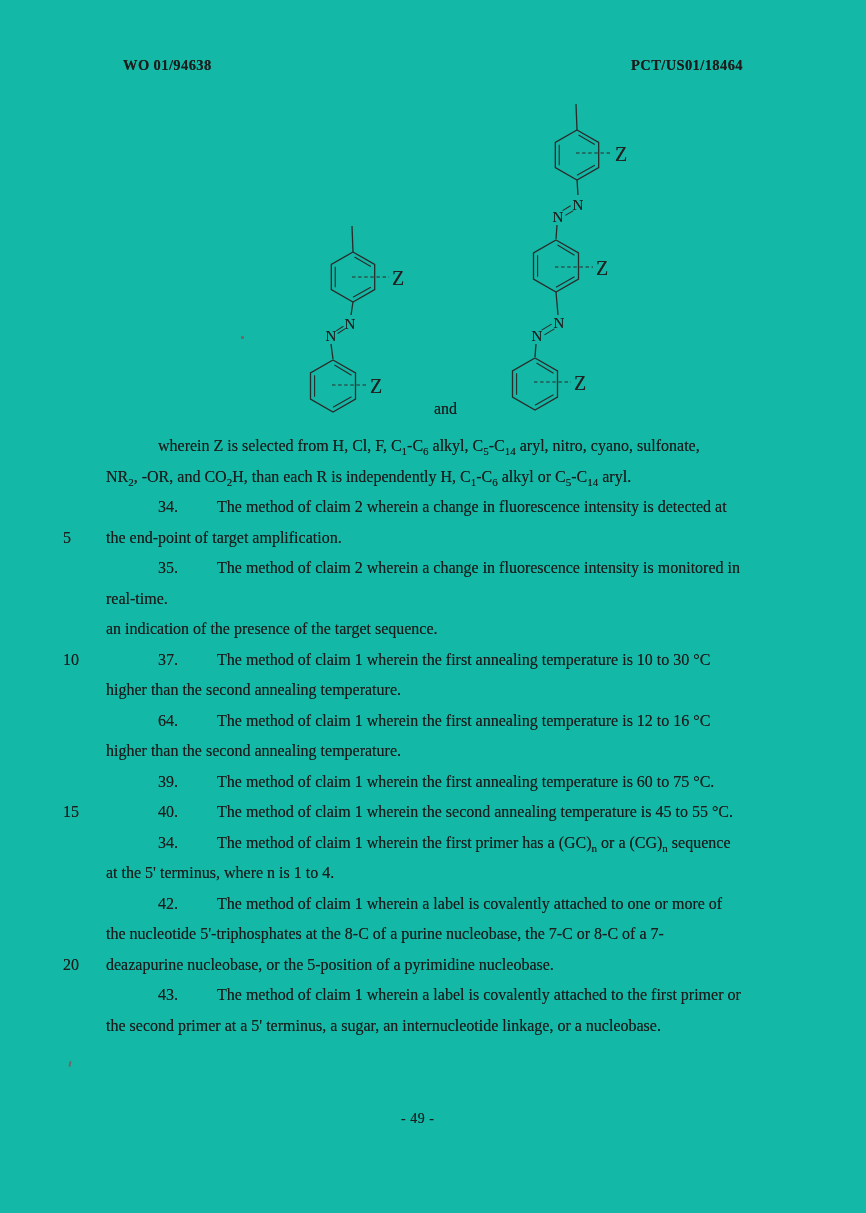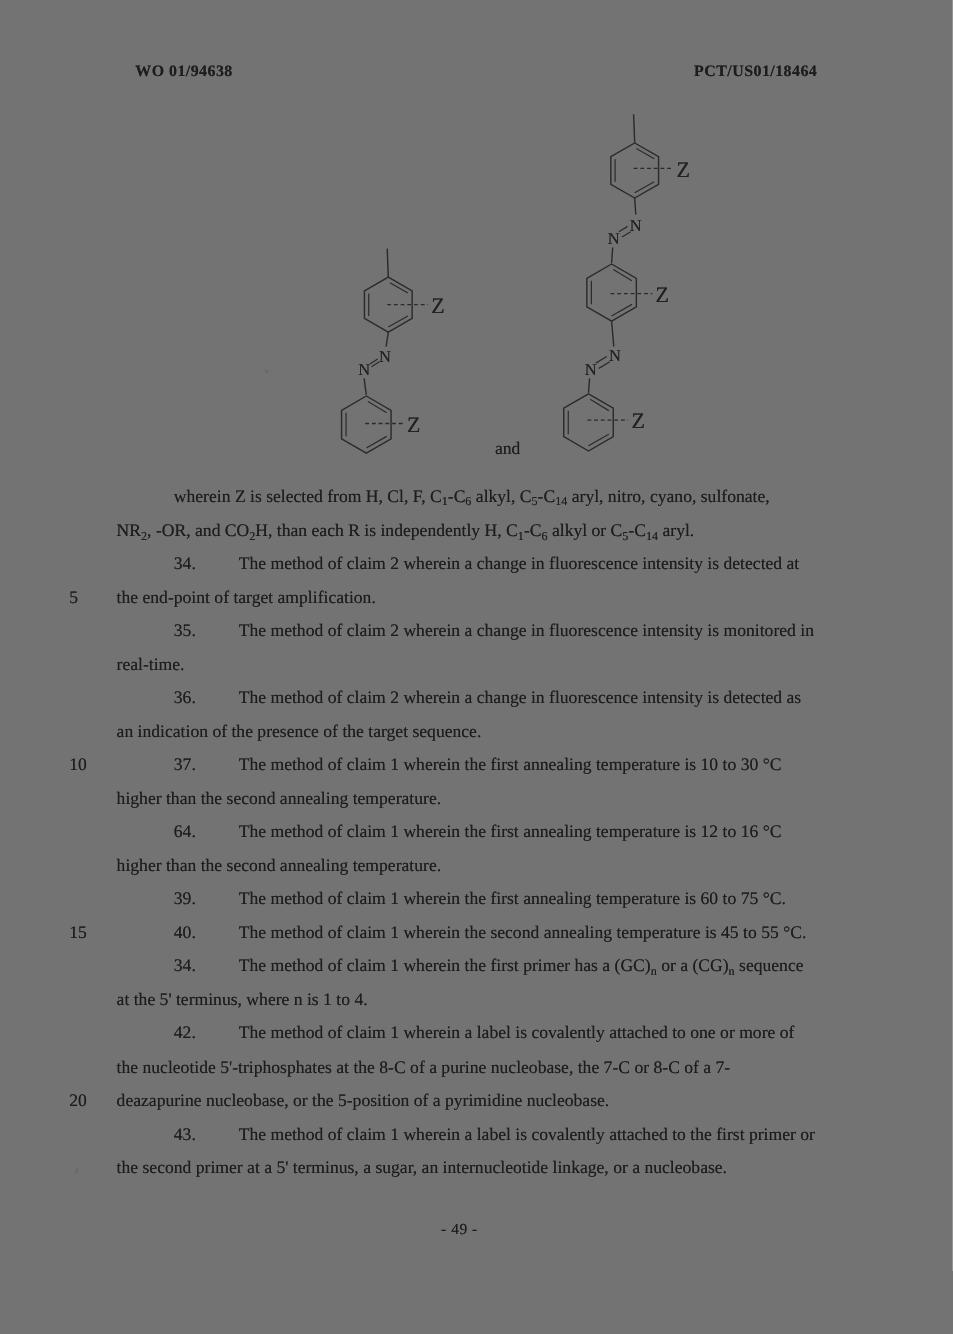--- a/index.html
+++ b/index.html
@@ -1,29 +1,29 @@
 <!DOCTYPE html>
 <html><head>
 <meta charset="utf-8">
 <style>
   html,body{margin:0;padding:0;}
   body{background:#ffffff;}
-  .page{position:relative;width:866px;height:1213px;background:#737373;overflow:hidden;
+  .page{position:relative;width:866px;height:1213px;background:#14b8a6;overflow:hidden;
         font-family:"Liberation Serif","DejaVu Serif",serif;color:#1d1d1d;
         text-shadow:0 0 0.35px rgba(20,20,20,0.65);}
   .hdr{position:absolute;top:57px;font-size:14.5px;font-weight:bold;letter-spacing:0.4px;white-space:nowrap;}
   .hdr-left{left:123px;}
   .hdr-right{left:631px;}
   .claims{position:absolute;left:106px;top:430px;width:690px;font-size:16px;}
-  .line{position:relative;height:30.5px;line-height:43px;white-space:nowrap;}
+  .line{position:relative;height:30.5px;line-height:32px;white-space:nowrap;}
   .line.ind{padding-left:52px;}
   .ln{position:absolute;left:-43px;top:0;width:34px;text-align:left;}
   .cnum{display:inline-block;width:59px;}
   .sb{font-size:11px;vertical-align:-3.5px;letter-spacing:0;}
-  .figure-and{position:absolute;left:450px;top:400px;font-size:16px;}
+  .figure-and{position:absolute;left:434px;top:400px;font-size:16px;}
   .footer{position:absolute;left:401px;top:1111px;font-size:14px;letter-spacing:0.5px;}
   svg{position:absolute;overflow:visible;}
   svg text{font-family:"Liberation Serif","DejaVu Serif",serif;fill:#222;}
   .bond{stroke:#2b2b2b;stroke-width:1.3;fill:none;}
   .bond2{stroke:#2b2b2b;stroke-width:1.1;fill:none;}
   .zbond{stroke:#2b2b2b;stroke-width:1.2;fill:none;stroke-dasharray:3.5 2.6;}
   .artifact{position:absolute;background:#6a6a6a;border-radius:1px;}
 </style>
 </head>
 <body>
@@ -91,21 +91,20 @@
 
   <div class="figure-and">and</div>
 
   <div class="claims">
       <div class="line ind"><span>wherein Z is selected from H, Cl, F, C</span><span class="sb">1</span><span>-C</span><span class="sb">6</span><span> alkyl, C</span><span class="sb">5</span><span>-C</span><span class="sb">14</span><span> aryl, nitro, cyano, sulfonate,</span></div>
       <div class="line"><span>NR</span><span class="sb">2</span><span>, -OR, and CO</span><span class="sb">2</span><span>H, than each R is independently H, C</span><span class="sb">1</span><span>-C</span><span class="sb">6</span><span> alkyl or C</span><span class="sb">5</span><span>-C</span><span class="sb">14</span><span> aryl.</span></div>
       <div class="line ind"><span class="cnum">34.</span><span>The method of claim 2 wherein a change in fluorescence intensity is detected at</span></div>
       <div class="line"><span class="ln">5</span><span>the end-point of target amplification.</span></div>
       <div class="line ind"><span class="cnum">35.</span><span>The method of claim 2 wherein a change in fluorescence intensity is monitored in</span></div>
       <div class="line"><span>real-time.</span></div>
-      <div class="line ind"><span class="cnum">36.</span><span>The method of claim 2 wherein a change in fluorescence intensity is detected as</span></div>
       <div class="line"><span>an indication of the presence of the target sequence.</span></div>
       <div class="line ind"><span class="ln">10</span><span class="cnum">37.</span><span>The method of claim 1 wherein the first annealing temperature is 10 to 30 °C</span></div>
       <div class="line"><span>higher than the second annealing temperature.</span></div>
       <div class="line ind"><span class="cnum">64.</span><span>The method of claim 1 wherein the first annealing temperature is 12 to 16 °C</span></div>
       <div class="line"><span>higher than the second annealing temperature.</span></div>
       <div class="line ind"><span class="cnum">39.</span><span>The method of claim 1 wherein the first annealing temperature is 60 to 75 °C.</span></div>
       <div class="line ind"><span class="ln">15</span><span class="cnum">40.</span><span>The method of claim 1 wherein the second annealing temperature is 45 to 55 °C.</span></div>
       <div class="line ind"><span class="cnum">34.</span><span>The method of claim 1 wherein the first primer has a (GC)</span><span class="sb">n</span><span> or a (CG)</span><span class="sb">n</span><span> sequence</span></div>
       <div class="line"><span>at the 5' terminus, where n is 1 to 4.</span></div>
       <div class="line ind"><span class="cnum">42.</span><span>The method of claim 1 wherein a label is covalently attached to one or more of</span></div>

